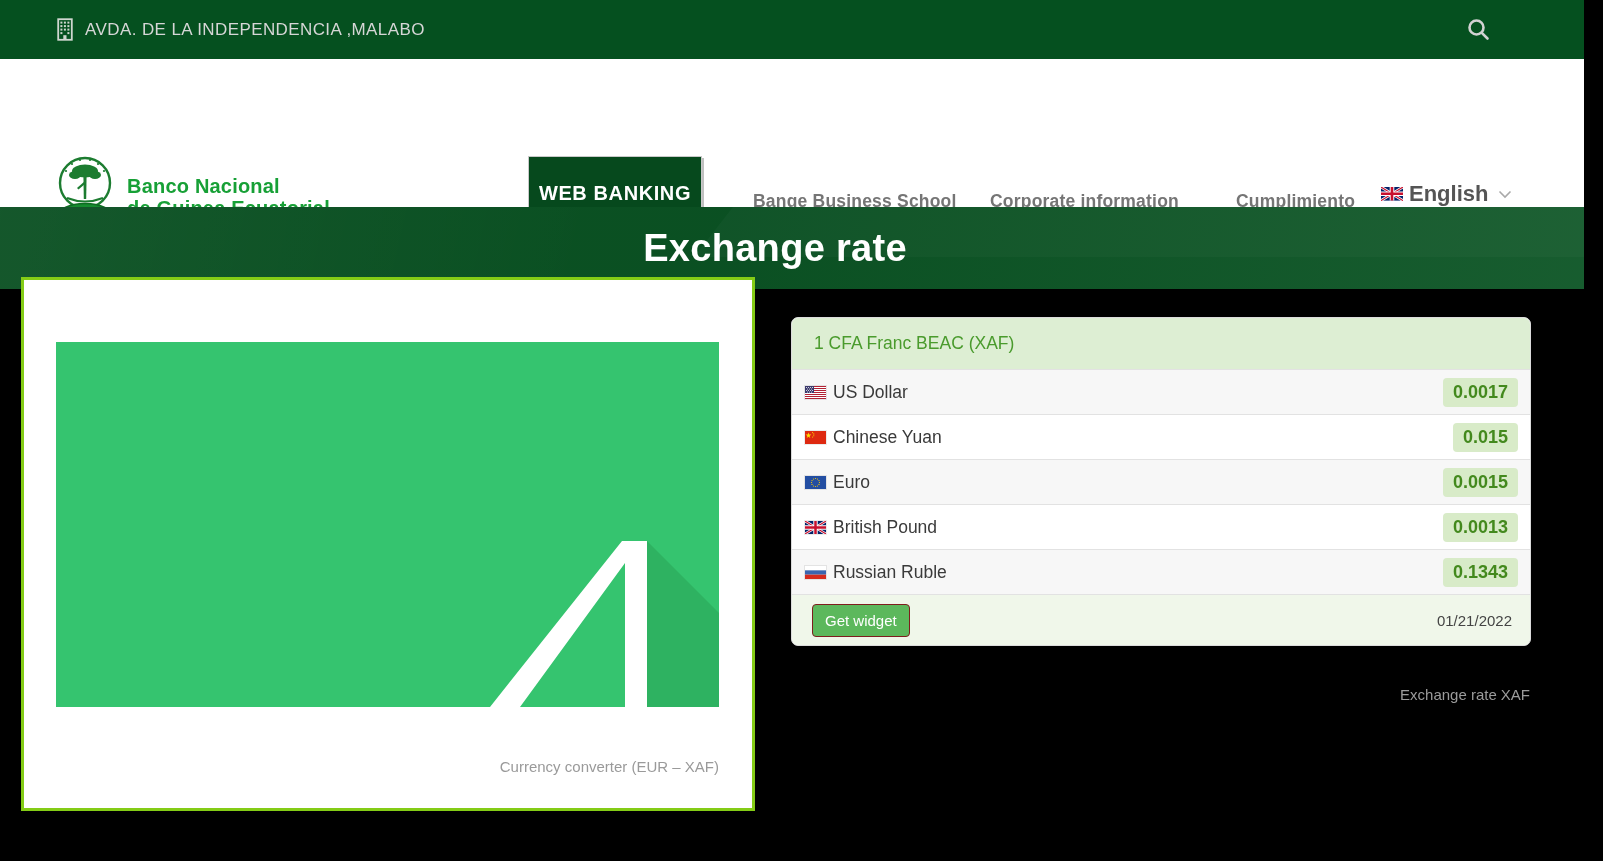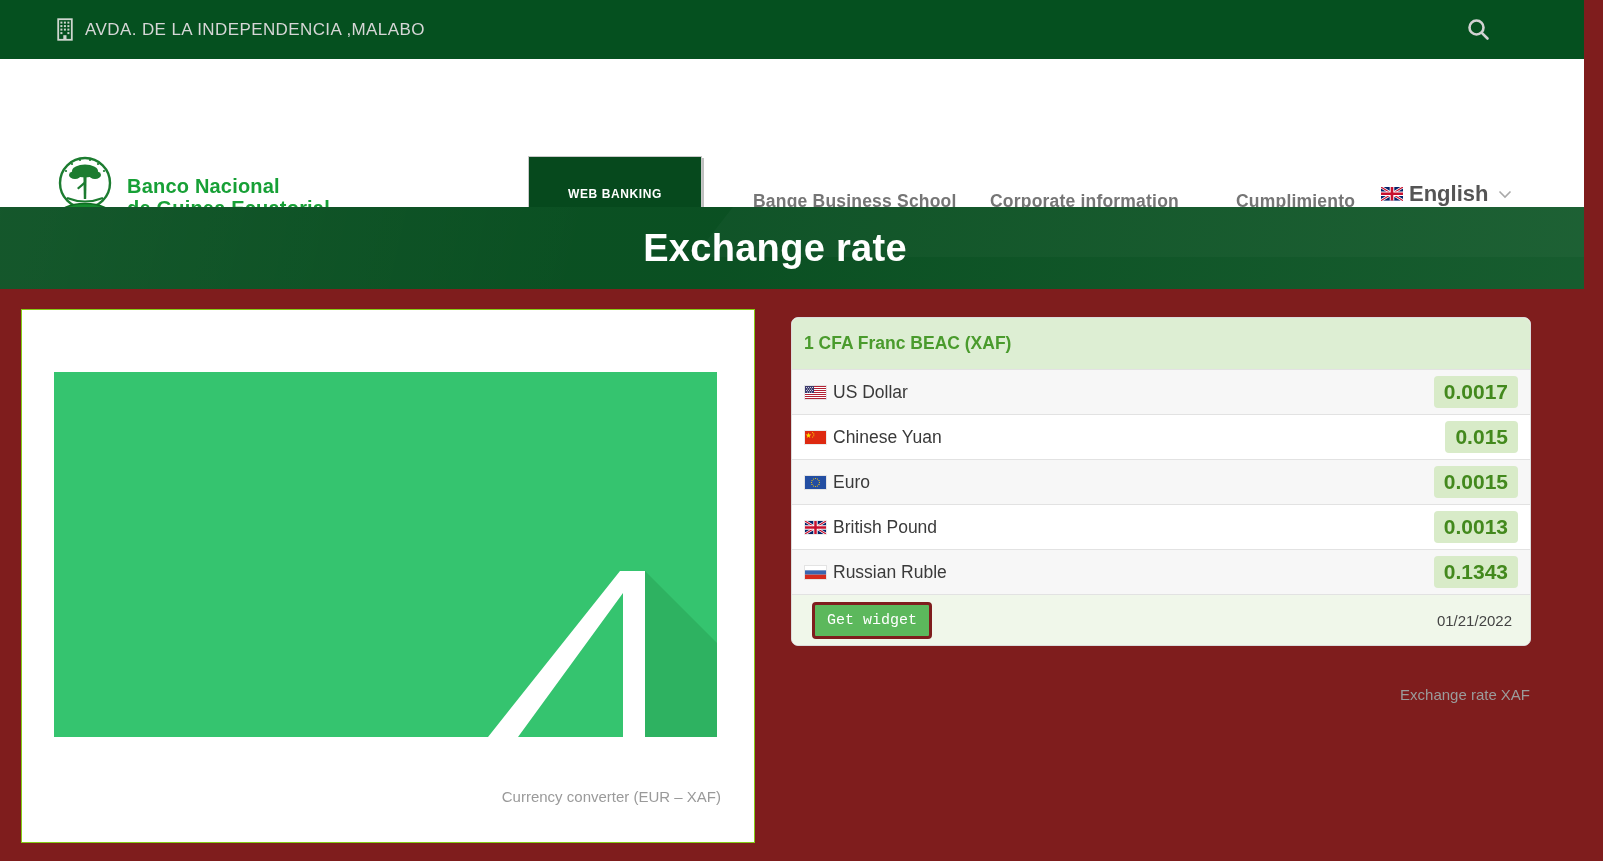--- a/index.html
+++ b/index.html
@@ -1,35 +1,35 @@
 <!DOCTYPE html>
 <html><head>
 <meta charset="utf-8">
 <style>
   * { margin: 0; padding: 0; box-sizing: border-box; }
   html, body { width: 1603px; height: 861px; background: #ffffff; overflow: hidden;
     font-family: "Liberation Sans", sans-serif; }
-  .page { position: relative; width: 1603px; height: 861px; background: #7f1d1d; }
+  .page { position: relative; width: 1603px; height: 861px; background: #000000; }
 
   
   .topbar { position: absolute; left: 0; top: 0; width: 1584px; height: 59px;
     background: #05501f; display: flex; align-items: center; padding-left: 57px; }
   .topbar-text { color: #d6d6d6; font-size: 17px; letter-spacing: 0.4px; margin-left: 9px; }
   .search-btn { position: absolute; right: 92px; top: 17px; width: 26px; height: 26px; cursor: pointer; }
 
   
   .header { position: absolute; left: 0; top: 59px; width: 1584px; height: 148px; background: #ffffff; }
   .logo { position: absolute; left: 52px; top: 94px; display: flex; align-items: flex-start; cursor: pointer; }
   .logo-text { margin-left: 9px; margin-top: 22px; }
   .logo-line { color: #17a036; font-size: 20px; font-weight: bold; line-height: 22px; letter-spacing: 0.2px; }
   .logo-tagline { font-family: "Liberation Serif", serif; font-style: italic; font-weight: bold;
     color: #1c1c1c; font-size: 15px; margin-top: 2px; letter-spacing: 0.6px; }
 
   .webbanking-btn { position: absolute; left: 528px; top: 97px; width: 174px; height: 75px;
-    background: #06491d; color: #ffffff; font-size: 12px; font-weight: bold; letter-spacing: 0.6px;
+    background: #06491d; color: #ffffff; font-size: 20px; font-weight: bold; letter-spacing: 0.6px;
     display: flex; align-items: center; justify-content: center; border: 1px solid #c9c9c9;
     box-shadow: 2px 2px 0 #c0c0c0; cursor: pointer; }
   .nav-link { position: absolute; top: 132px; color: #757575; font-size: 17.5px; font-weight: bold;
     letter-spacing: 0.2px; cursor: pointer; white-space: nowrap; }
   .nav-bbs { left: 753px; }
   .nav-corp { left: 990px; }
   .nav-cump { left: 1216px; margin-left: 20px; }
   .lang { position: absolute; left: 1381px; top: 122px; display: flex; align-items: center; cursor: pointer; }
   .lang .flag-svg { width: 22px; height: 14px; display: block; }
   .lang-label { color: #555555; font-size: 22px; font-weight: bold; margin-left: 6px; margin-right: 10px; }
@@ -40,46 +40,46 @@
       linear-gradient(103deg, rgba(255,255,255,0.045) 0%, rgba(255,255,255,0.0) 38%),
       linear-gradient(283deg, rgba(255,255,255,0.05) 0%, rgba(0,0,0,0.05) 55%),
       #0b5424;
     overflow: hidden; display: flex; align-items: center; justify-content: center; }
   .banner::before { content: ""; position: absolute; left: 46%; top: -40px; width: 900px; height: 90px;
     background: rgba(255,255,255,0.028); transform: skewX(-38deg); }
   .banner-title { position: relative; color: #ffffff; font-size: 38px; font-weight: bold;
     letter-spacing: 0.3px; margin-right: 34px; }
 
   
-  .converter-box { position: absolute; left: 21px; top: 309px; width: 734px; height: 534px;
-    background: #ffffff; border: 1px solid #84cc16; }
+  .converter-box { position: absolute; left: 21px; top: 277px; width: 734px; height: 534px;
+    background: #ffffff; border: 3px solid #84cc16; }
   .converter-img { position: absolute; left: 32px; top: 62px; width: 663px; height: 365px;
     display: block; cursor: pointer; }
   .converter-caption { position: absolute; top: 478px; right: 33px; color: #9a9a9a; font-size: 15px; }
 
   
   .rates { position: absolute; left: 791px; top: 317px; width: 740px; background: #ffffff;
     border: 1px solid #dcdcdc; border-radius: 7px; }
   .rates-header { height: 51px; background: #ddeed3; border-radius: 6px 6px 0 0;
-    display: flex; align-items: center; padding-left: 12px;
-    color: #4a9b2d; font-size: 17.5px; font-weight: bold; }
+    display: flex; align-items: center; padding-left: 22px;
+    color: #4a9b2d; font-size: 17.5px; font-weight: normal; }
   .rate-row { height: 45px; display: flex; align-items: center; padding: 0 12px 0 13px;
     border-top: 1px solid #e2e2e2; background: #ffffff; }
   .rate-row.alt { background: #f7f7f7; }
   .rate-row .flag { width: 21px; height: 13px; margin-right: 7px; flex: 0 0 auto;
     box-shadow: 0 0 0 1px rgba(0,0,0,0.08); }
   .rate-row .flag svg { display: block; width: 21px; height: 13px; }
   .cur-name { color: #3a3a3a; font-size: 17.5px; }
   .cur-value { margin-left: auto; background: #d8ebc8; color: #43891d; font-weight: bold;
-    font-size: 21px; padding: 4px 10px; border-radius: 4px; }
+    font-size: 18px; padding: 4px 10px; border-radius: 4px; }
   .rates-footer { height: 51px; background: #f0f7ea; border-top: 1px solid #e2e2e2;
     border-radius: 0 0 6px 6px; display: flex; align-items: center; padding: 0 18px 0 20px; }
-  .get-widget-btn { background: #5cb85c; border: 3px solid #7f1d1d; color: #ffffff;
+  .get-widget-btn { background: #5cb85c; border: 1px solid #7f1d1d; color: #ffffff;
     font-size: 15px; padding: 7px 12px; border-radius: 4px; cursor: pointer;
-    font-family: Liberation Mono, monospace; }
+    font-family: Liberation Sans, sans-serif; }
   .rates-date { margin-left: auto; color: #444444; font-size: 15px; }
 
   .source-links { position: absolute; top: 686px; right: 73px; color: #9b9b9b; font-size: 15px;
     display: flex; gap: 4px; }
   .source-links span { cursor: pointer; }
 </style>
 </head>
 <body>
 
 <div class="page">

